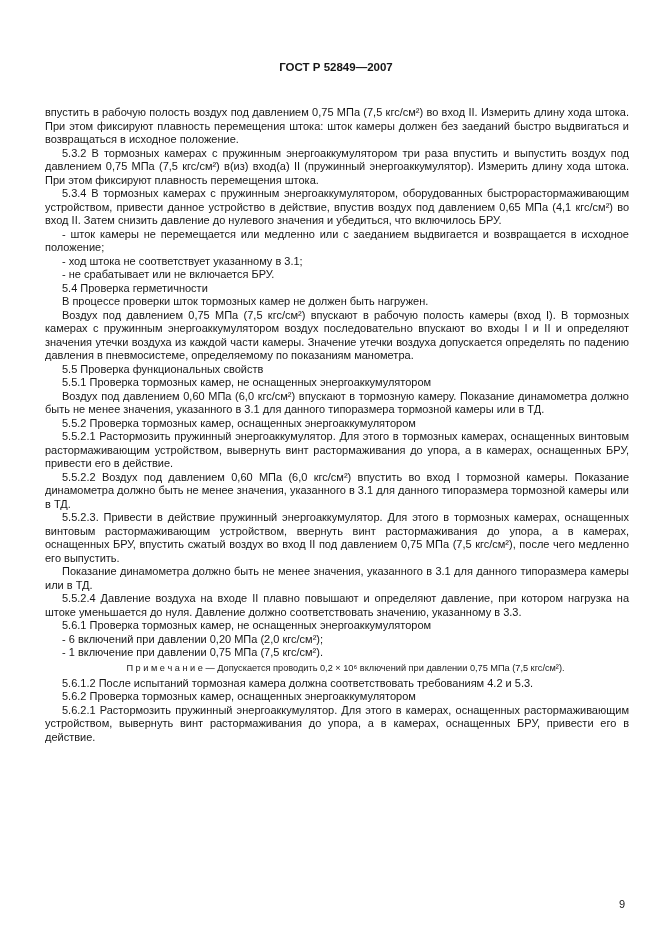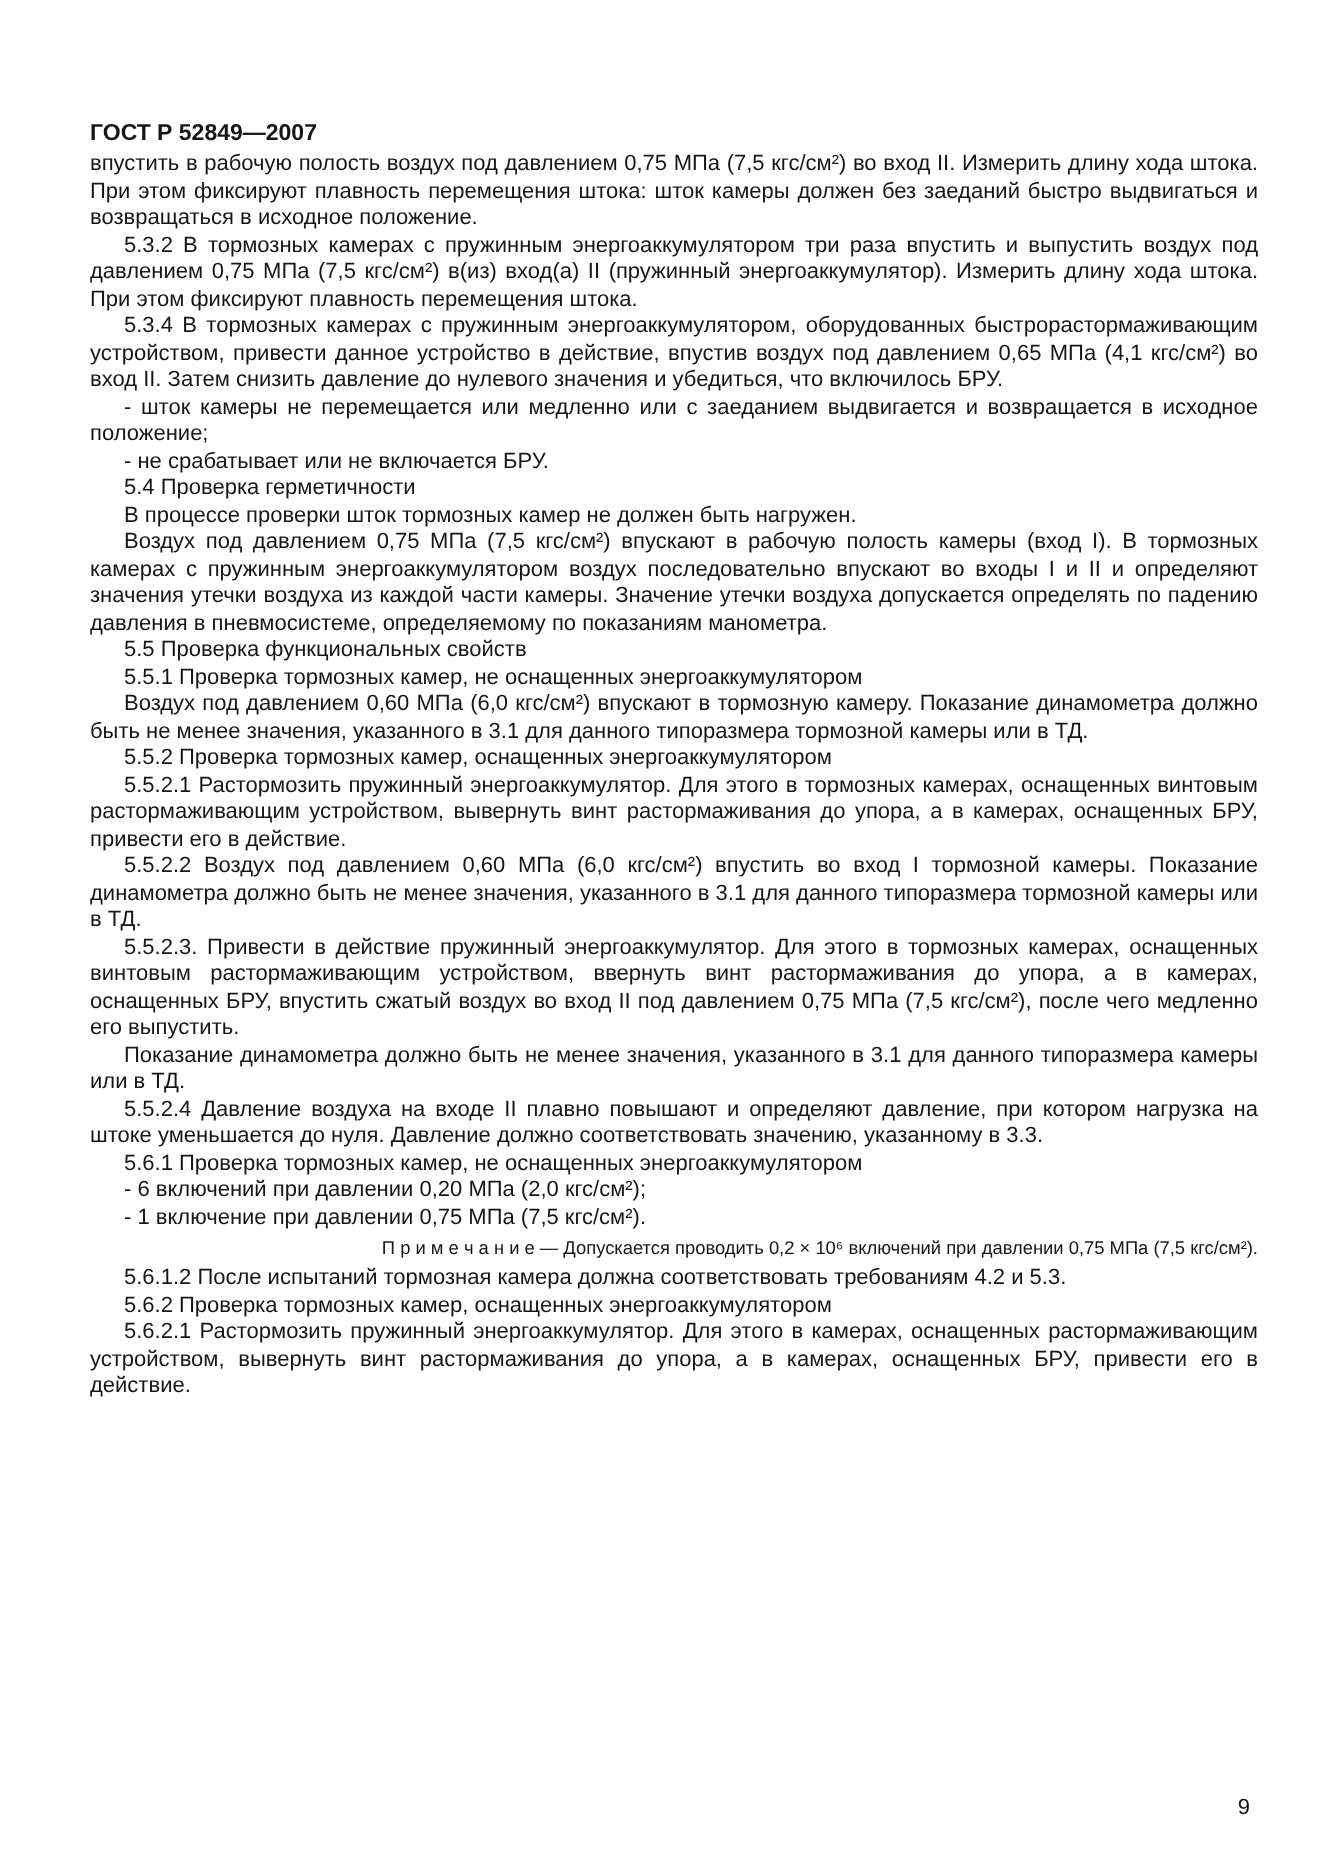--- a/index.html
+++ b/index.html
@@ -10,44 +10,44 @@
     position: relative;
     font-family: "Liberation Sans", sans-serif;
     color: #161616;
     overflow: hidden;
   }
   .doc-header {
     position: absolute;
     top: 61px;
     left: 45px;
     right: 34px;
-    text-align: left;
+    text-align: center;
     font-size: 11.5px;
     font-weight: bold;
   }
   .doc-body {
     position: absolute;
-    top: 76px;
+    top: 106px;
     left: 45px;
     width: 584px;
   }
   .para {
     font-size: 11px;
     line-height: 13.5px;
     text-align: justify;
     text-indent: 17px;
     margin: 0;
   }
   .para-first { text-indent: 0; }
   .heading { font-weight: normal; }
   .note {
     font-size: 9.2px;
     line-height: 13px;
     margin: 2px 0;
-    text-align: right;
+    text-align: center;
   }
   .doc-footer {
     position: absolute;
     bottom: 26px;
     left: 45px;
     right: 36px;
     text-align: right;
     font-size: 11px;
   }
 </style>
@@ -56,20 +56,21 @@
 
 <div class="doc-header">
   <span>ГОСТ Р 52849—2007</span>
 </div>
 
 <div class="doc-body">
     <div class="para para-first">впустить в рабочую полость воздух под давлением 0,75 МПа (7,5 кгс/см²) во вход II. Измерить длину хода штока. При этом фиксируют плавность перемещения штока: шток камеры должен без заеданий быстро выдвигаться и возвращаться в исходное положение.</div>
     <div class="para para">5.3.2 В тормозных камерах с пружинным энергоаккумулятором три раза впустить и выпустить воздух под давлением 0,75 МПа (7,5 кгс/см²) в(из) вход(а) II (пружинный энергоаккумулятор). Измерить длину хода штока. При этом фиксируют плавность перемещения штока.</div>
     <div class="para para">5.3.4 В тормозных камерах с пружинным энергоаккумулятором, оборудованных быстрорастормаживающим устройством, привести данное устройство в действие, впустив воздух под давлением 0,65 МПа (4,1 кгс/см²) во вход II. Затем снизить давление до нулевого значения и убедиться, что включилось БРУ.</div>
     <div class="para para">- шток камеры не перемещается или медленно или с заеданием выдвигается и возвращается в исходное положение;</div>
+    <div class="para para">- ход штока не соответствует указанному в 3.1;</div>
     <div class="para para">- не срабатывает или не включается БРУ.</div>
     <div class="para heading">5.4 Проверка герметичности</div>
     <div class="para para">В процессе проверки шток тормозных камер не должен быть нагружен.</div>
     <div class="para para">Воздух под давлением 0,75 МПа (7,5 кгс/см²) впускают в рабочую полость камеры (вход I). В тормозных камерах с пружинным энергоаккумулятором воздух последовательно впускают во входы I и II и определяют значения утечки воздуха из каждой части камеры. Значение утечки воздуха допускается определять по падению давления в пневмосистеме, определяемому по показаниям манометра.</div>
     <div class="para heading">5.5 Проверка функциональных свойств</div>
     <div class="para heading">5.5.1 Проверка тормозных камер, не оснащенных энергоаккумулятором</div>
     <div class="para para">Воздух под давлением 0,60 МПа (6,0 кгс/см²) впускают в тормозную камеру. Показание динамометра должно быть не менее значения, указанного в 3.1 для данного типоразмера тормозной камеры или в ТД.</div>
     <div class="para heading">5.5.2 Проверка тормозных камер, оснащенных энергоаккумулятором</div>
     <div class="para para">5.5.2.1 Растормозить пружинный энергоаккумулятор. Для этого в тормозных камерах, оснащенных винтовым растормаживающим устройством, вывернуть винт растормаживания до упора, а в камерах, оснащенных БРУ, привести его в действие.</div>
     <div class="para para">5.5.2.2 Воздух под давлением 0,60 МПа (6,0 кгс/см²) впустить во вход I тормозной камеры. Показание динамометра должно быть не менее значения, указанного в 3.1 для данного типоразмера тормозной камеры или в ТД.</div>

